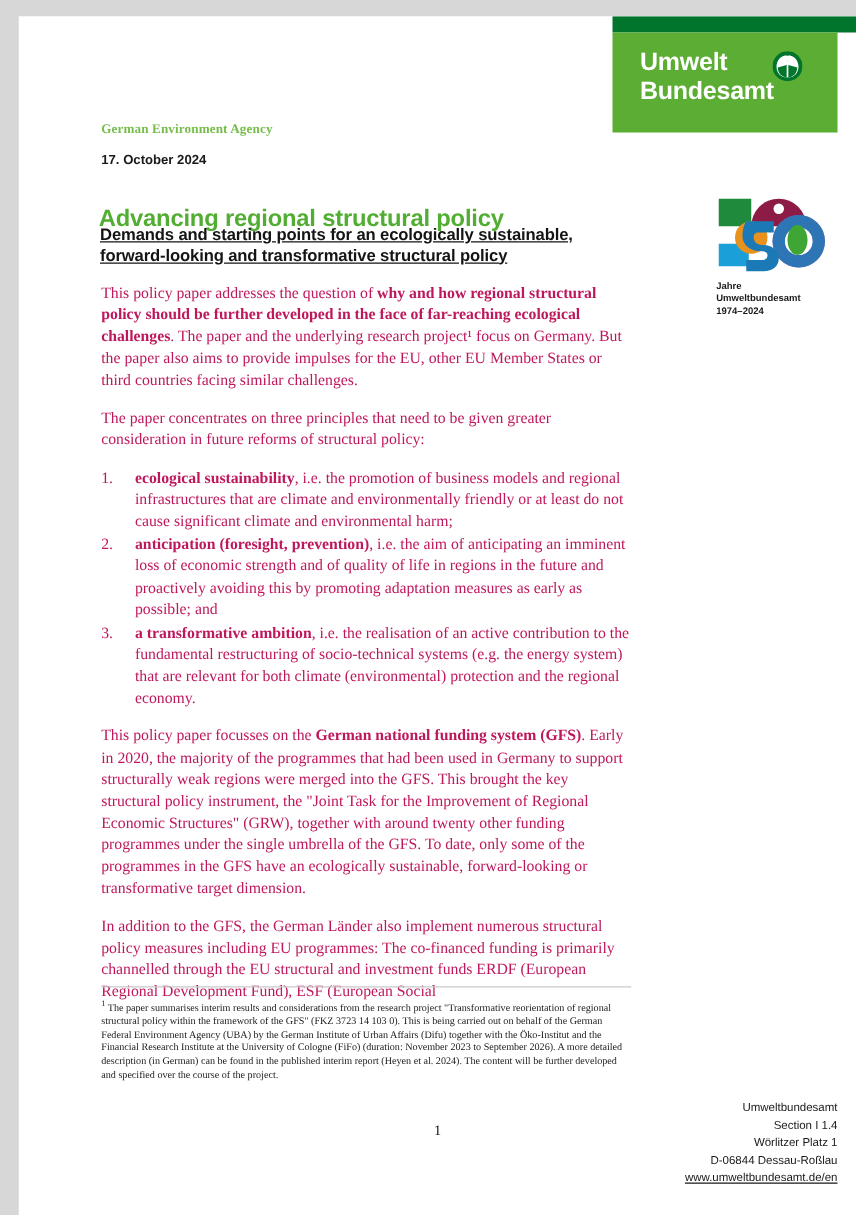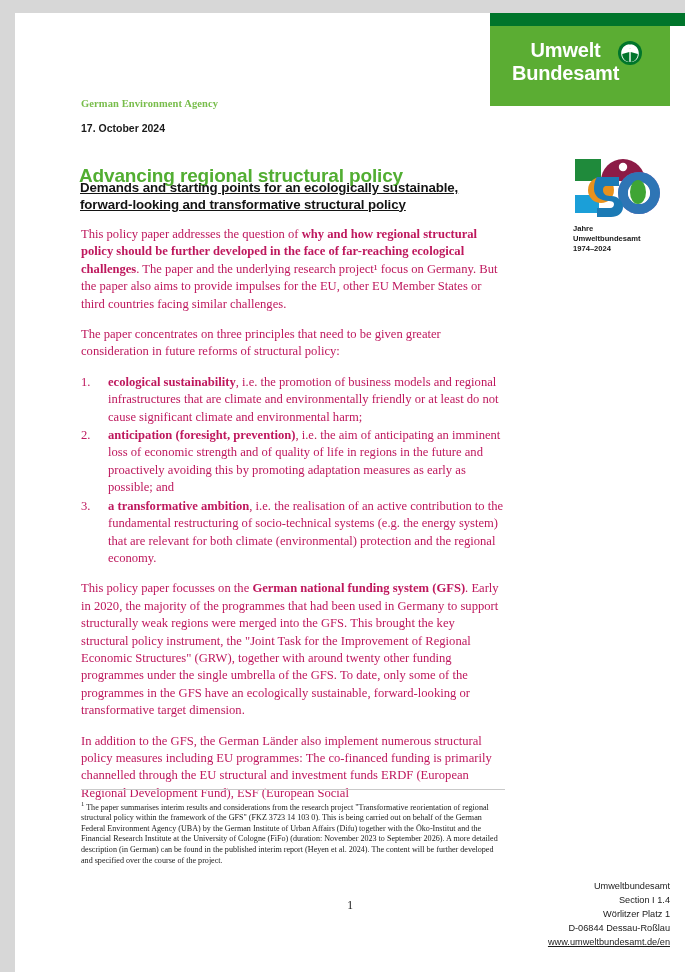--- a/index.html
+++ b/index.html
@@ -35,21 +35,20 @@
     height: 13px;
     background: #00752b;
   }
   #logo-box {
     position: absolute;
     left: 475px;
     top: 13px;
     width: 180px;
     height: 80px;
     background: #5bad33;
-    text-align: center;
   }
   #logo-wordmark {
     position: absolute;
     left: 22px;
     top: 13px;
     color: #ffffff;
     font-weight: bold;
     font-size: 20px;
     line-height: 23px;
     letter-spacing: -0.2px;

